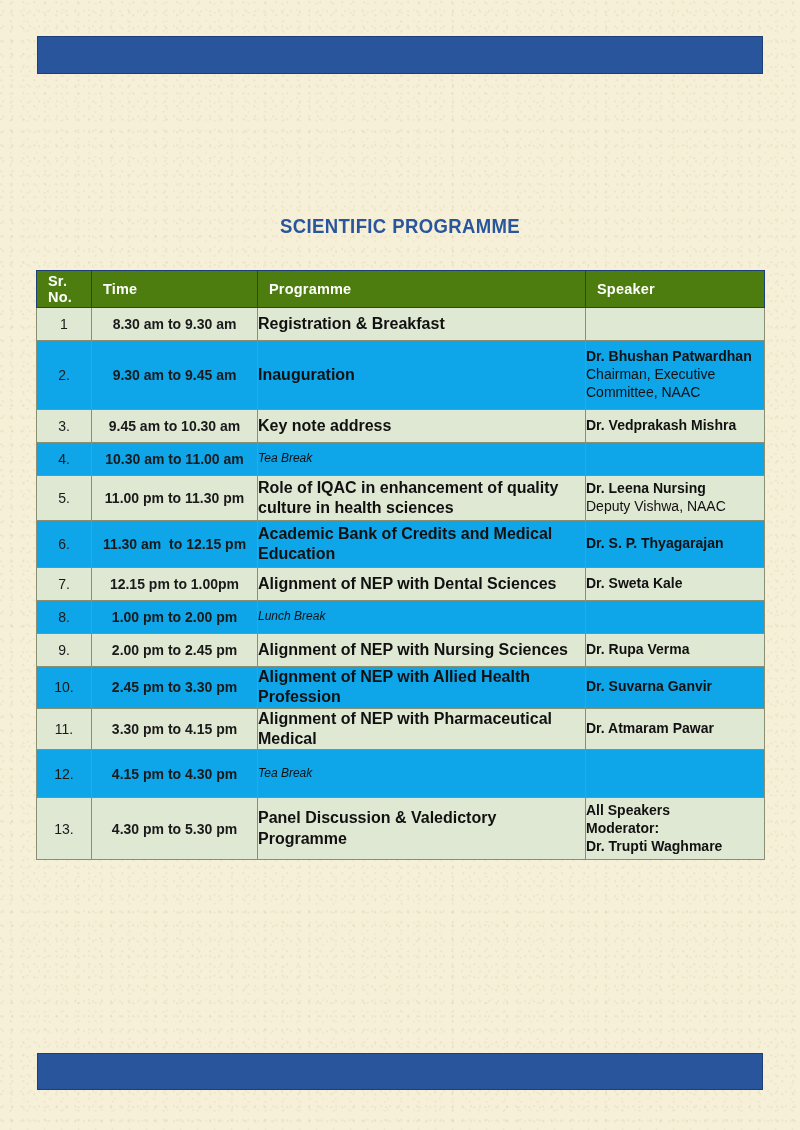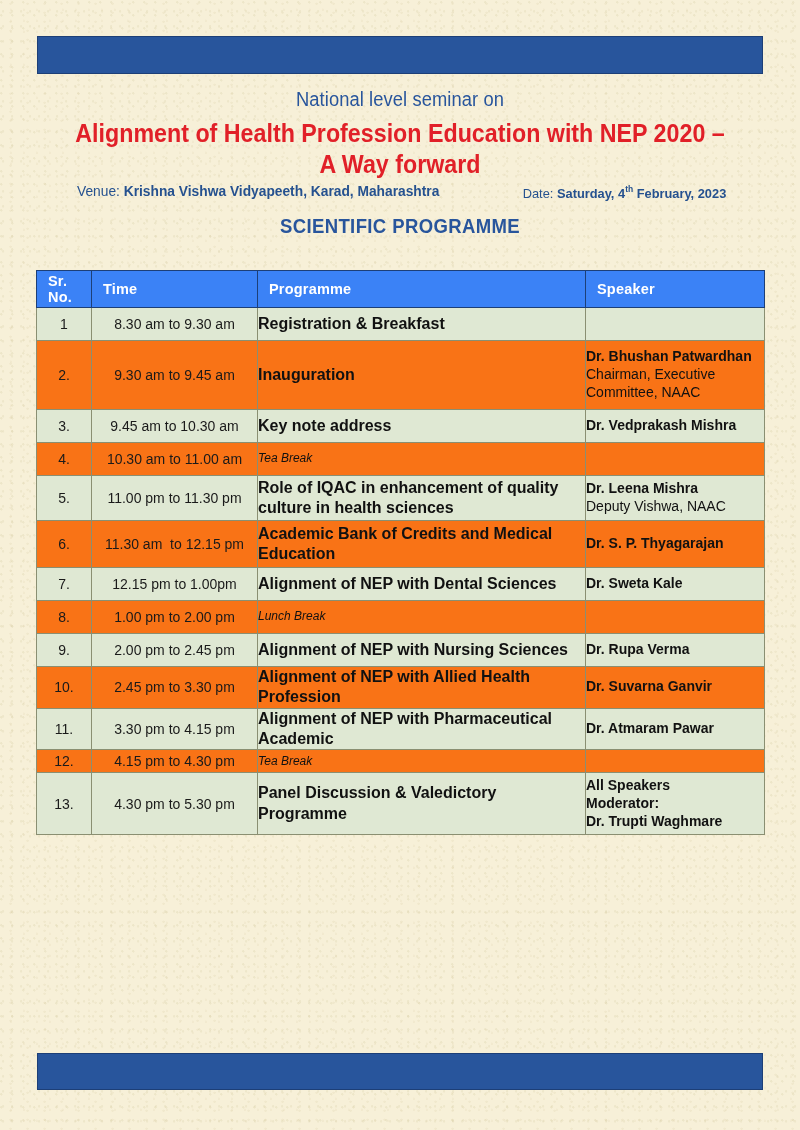--- a/index.html
+++ b/index.html
@@ -144,54 +144,54 @@
     table-layout: fixed;
     font-size: 13.6px;
   }
   table.prog-table th,
   table.prog-table td {
     border: 1px solid #8a8f72;
     padding: 0;
     vertical-align: middle;
   }
   table.prog-table thead th {
-    background: #3b82f6;
+    background: #4d7c0f;
     color: #ffffff;
     font-weight: bold;
     font-size: 14.5px;
     text-align: left;
     height: 36px;
     border-color: #1d3f77;
     padding: 0 0 0 11px;
     letter-spacing: 0.2px;
   }
   thead th.th-sr {
     text-align: center;
     padding-left: 0;
   }
 
   col.c-sr    { width: 55px; }
   col.c-time  { width: 166px; }
   col.c-prog  { width: 328px; }
   col.c-spk   { width: 179px; }
 
   tr.row-green td { background: #dfe8d3; }
-  tr.row-cream td { background: #f97316; }
+  tr.row-cream td { background: #0ea5e9; }
 
   td.cell-sr {
     text-align: center;
     font-size: 14px;
     color: #1a1a1a;
     font-weight: 400;
   }
   td.cell-time {
     text-align: center;
     font-size: 14px;
     color: #1a1a1a;
-    font-weight: 400;
+    font-weight: 700;
     padding: 0 4px;
     white-space: pre;
   }
   td.cell-prog {
     padding: 7px 10px 7px 11px;
     color: #111111;
     font-weight: bold;
     font-size: 16px;
     line-height: 1.27;
   }
@@ -212,30 +212,21 @@
 </style>
 </head>
 <body>
 
 <div class="paper-texture"></div>
 
 <div class="page">
 
   <div class="top-bar"></div>
 
-  <div class="header-block">
-    <div class="seminar-kicker">National level seminar on</div>
-    <div class="main-title">Alignment of Health Profession Education with NEP 2020 –
-A Way forward</div>
-  </div>
-
-  <div class="venue-date-row">
-    <div class="venue-line"><span class="lbl-reg">Venue: </span><span class="lbl-bold">Krishna Vishwa Vidyapeeth, Karad, Maharashtra</span></div>
-    <div class="date-line"><span class="lbl-reg">Date: </span><span class="lbl-bold">Saturday, 4</span><span class="sup-th">th</span><span class="lbl-bold"> February, 2023</span></div>
-  </div>
+
 
   <div class="section-heading">SCIENTIFIC PROGRAMME</div>
 
   <div class="prog-table-wrap">
     <table class="prog-table">
       <colgroup>
         <col class="c-sr">
           <col class="c-time">
           <col class="c-prog">
           <col class="c-spk">
@@ -277,21 +268,21 @@
             <td class="cell-sr">4.</td>
             <td class="cell-time">10.30 am to 11.00 am</td>
             <td class="cell-prog is-break">Tea Break</td>
             <td class="cell-spk"></td>
           </tr>
           <tr class="row-green" style="height: 45px;">
             <td class="cell-sr">5.</td>
             <td class="cell-time">11.00 pm to 11.30 pm</td>
             <td class="cell-prog">Role of IQAC in enhancement of quality culture in health sciences</td>
             <td class="cell-spk">
-              <span class="spk-main">Dr. Leena Mishra</span>
+              <span class="spk-main">Dr. Leena Nursing</span>
               <span class="spk-sub">Deputy Vishwa, NAAC</span>
             </td>
           </tr>
           <tr class="row-cream" style="height: 47px;">
             <td class="cell-sr">6.</td>
             <td class="cell-time">11.30 am  to 12.15 pm</td>
             <td class="cell-prog">Academic Bank of Credits and Medical Education</td>
             <td class="cell-spk">
               <span class="spk-main">Dr. S. P. Thyagarajan</span>
             </td>
@@ -322,26 +313,26 @@
             <td class="cell-sr">10.</td>
             <td class="cell-time">2.45 pm to 3.30 pm</td>
             <td class="cell-prog">Alignment of NEP with Allied Health Profession</td>
             <td class="cell-spk">
               <span class="spk-main">Dr. Suvarna Ganvir</span>
             </td>
           </tr>
           <tr class="row-green" style="height: 33px;">
             <td class="cell-sr">11.</td>
             <td class="cell-time">3.30 pm to 4.15 pm</td>
-            <td class="cell-prog">Alignment of NEP with Pharmaceutical Academic</td>
+            <td class="cell-prog">Alignment of NEP with Pharmaceutical Medical</td>
             <td class="cell-spk">
               <span class="spk-main">Dr. Atmaram Pawar</span>
             </td>
           </tr>
-          <tr class="row-cream" style="height: 23px;">
+          <tr class="row-cream" style="height: 48px;">
             <td class="cell-sr">12.</td>
             <td class="cell-time">4.15 pm to 4.30 pm</td>
             <td class="cell-prog is-break">Tea Break</td>
             <td class="cell-spk"></td>
           </tr>
           <tr class="row-green" style="height: 62px;">
             <td class="cell-sr">13.</td>
             <td class="cell-time">4.30 pm to 5.30 pm</td>
             <td class="cell-prog">Panel Discussion &amp; Valedictory Programme</td>
             <td class="cell-spk">

